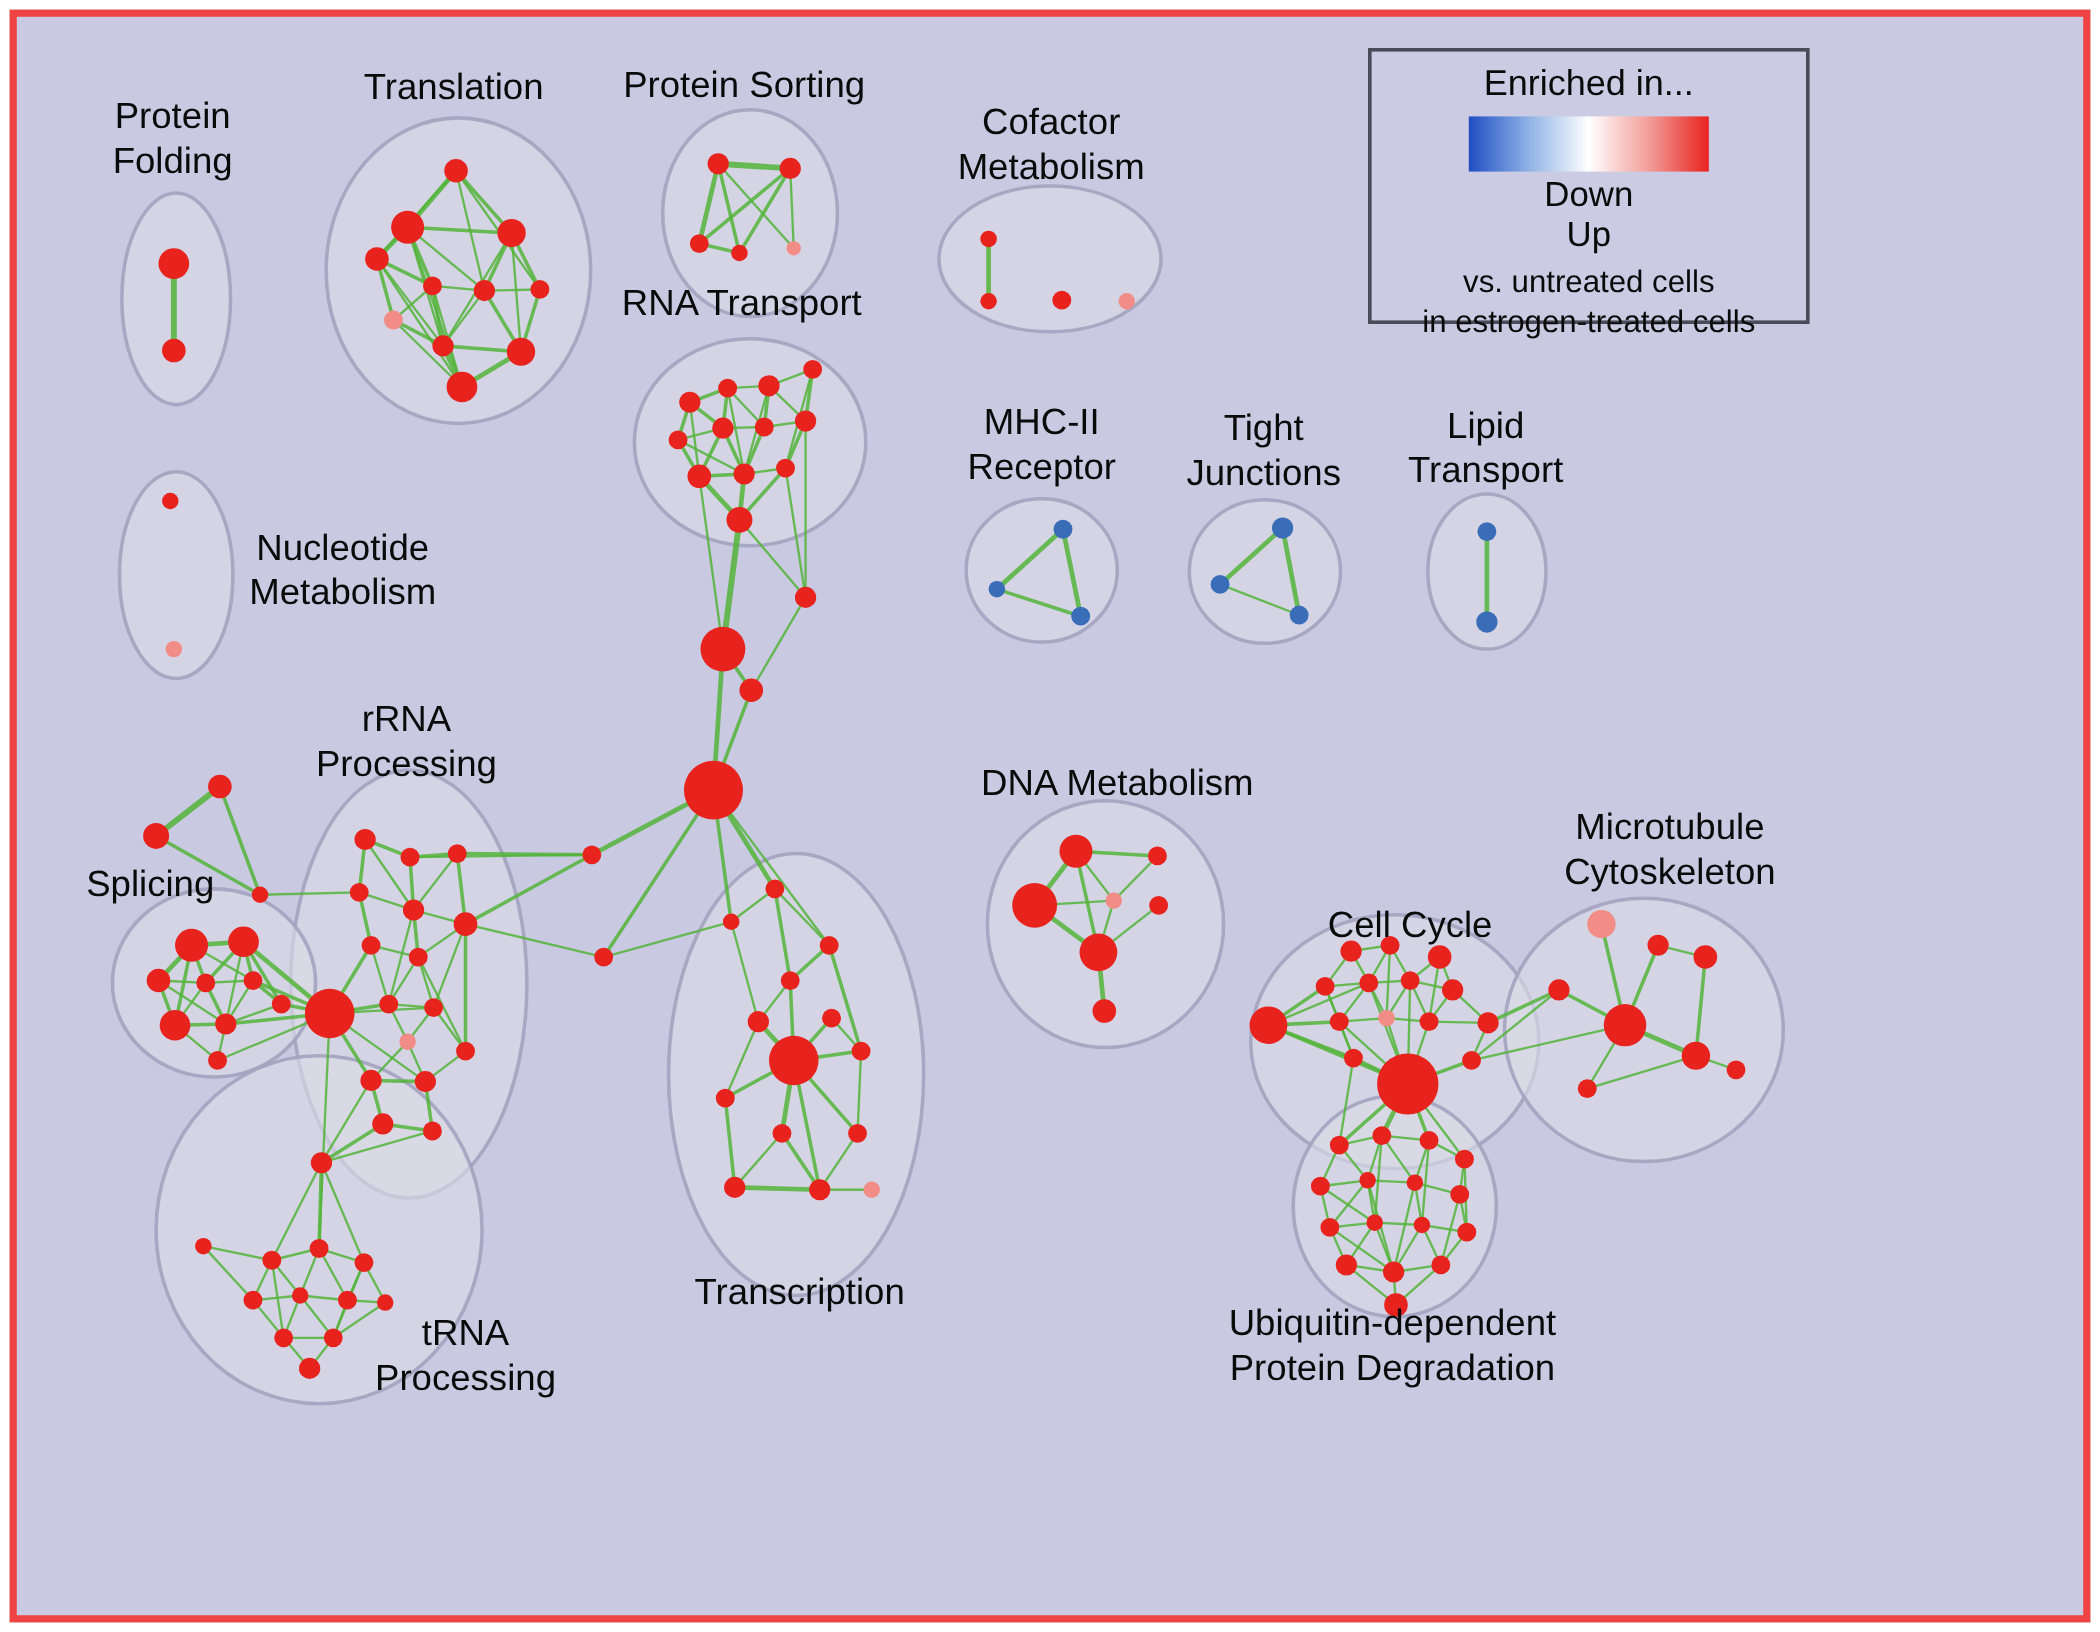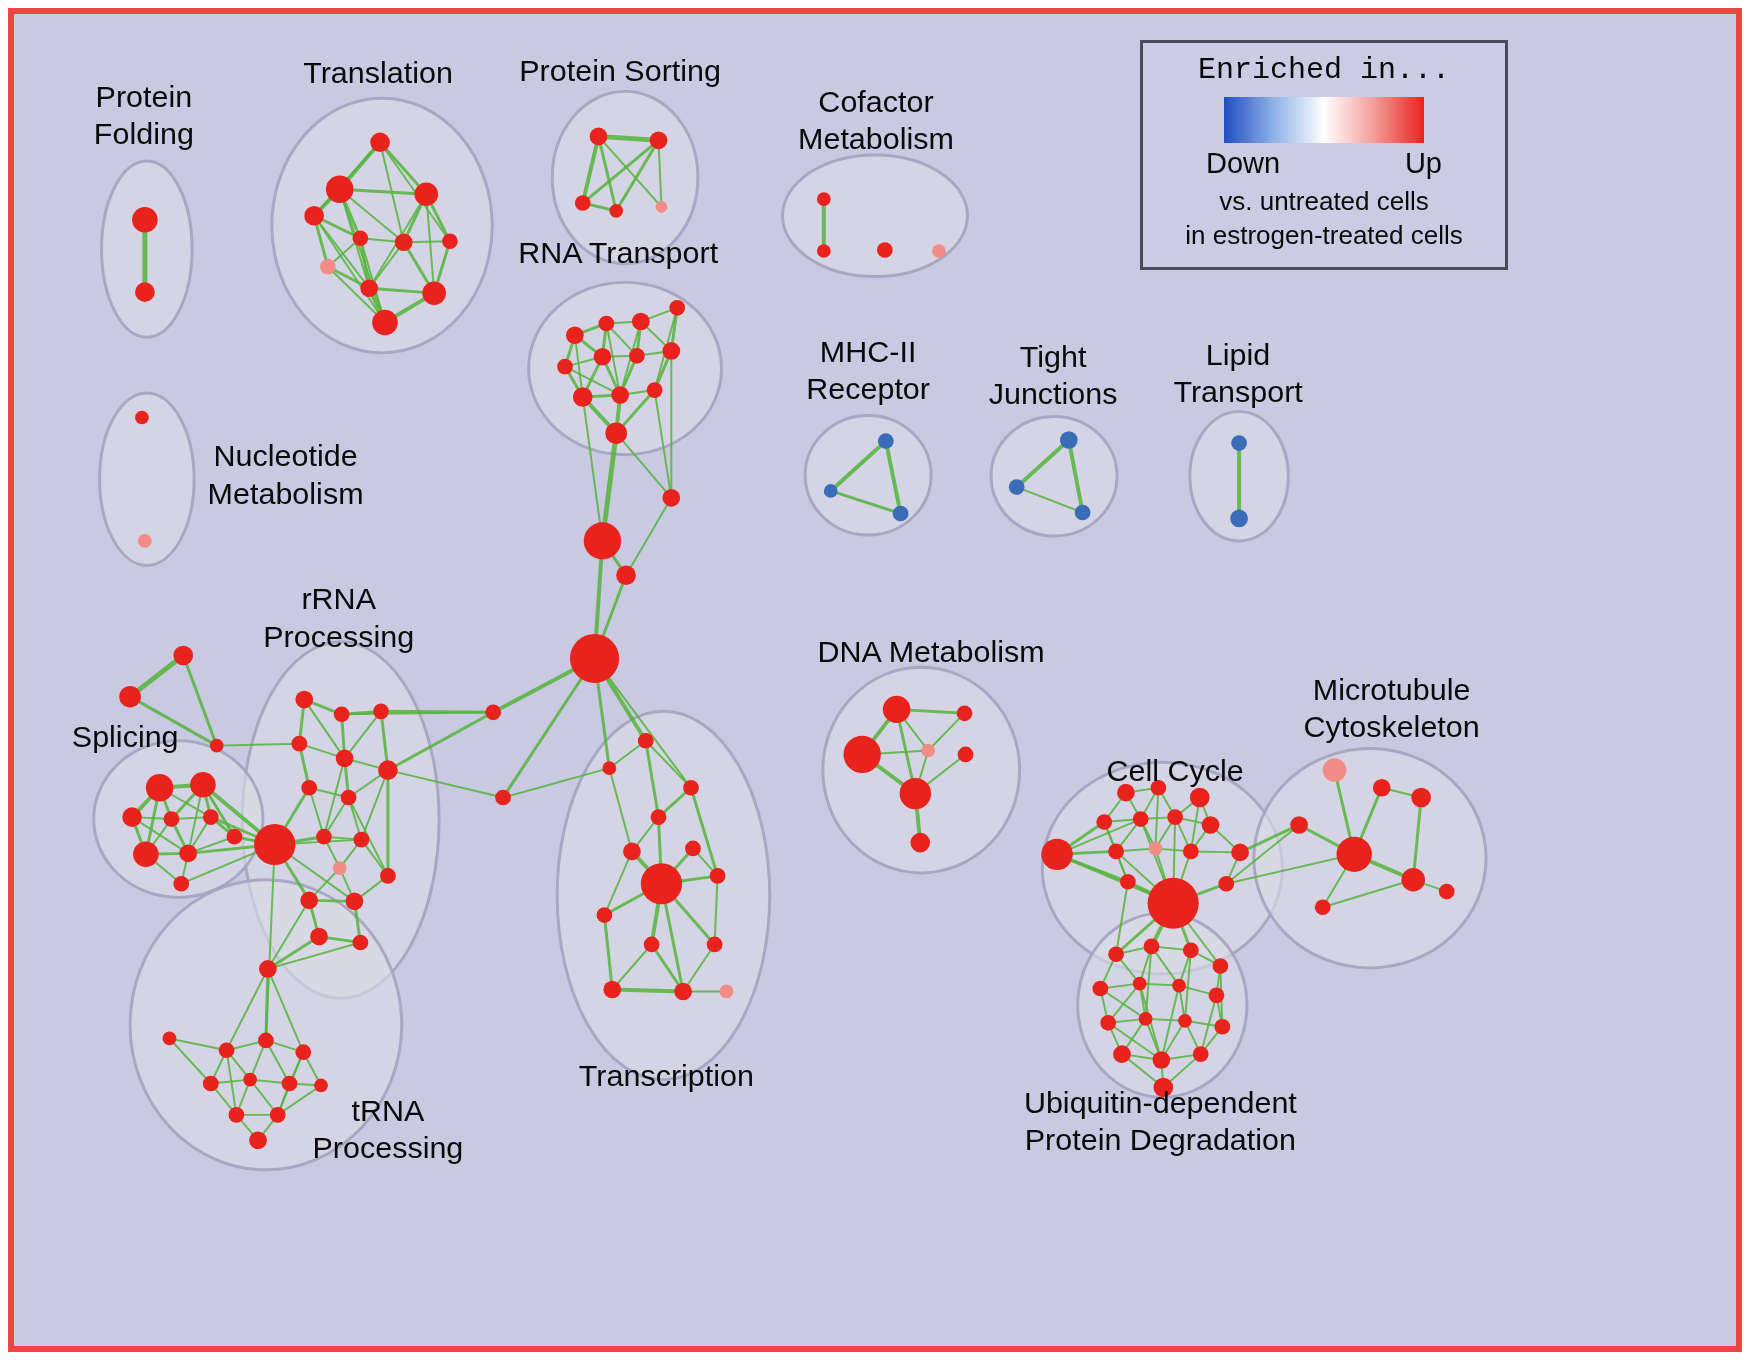--- a/index.html
+++ b/index.html
@@ -7,24 +7,24 @@
         font-family:"Liberation Sans", sans-serif;}
   .figure{position:relative;width:100%;height:100%;background:#c9c9e2;
           border:6px solid #ef4444;box-sizing:border-box;overflow:hidden;}
   svg.network{position:absolute;left:0;top:0;width:100%;height:100%;}
   .cluster{fill:#dcdce6;fill-opacity:0.62;stroke:#a3a3c0;stroke-width:3;stroke-opacity:0.9;}
   .edge{stroke:#54b43a;stroke-opacity:0.85;stroke-linecap:round;}
   .cluster-label{font-family:"Liberation Sans", sans-serif;font-size:31px;fill:#0a0a0a;text-anchor:middle;}
   .legend{position:absolute;left:1126px;top:26px;width:368px;height:230px;
           border:3px solid #4a4a58;box-sizing:border-box;text-align:center;
           background:rgba(205,205,228,0.35);}
-  .legend-title{font-size:30px;color:#0a0a0a;margin-top:10px;font-family:Liberation Mono, monospace;}
+  .legend-title{font-size:30px;color:#0a0a0a;margin-top:10px;}
   .legend-bar{width:200px;height:46px;margin:10px auto 0 auto;}
   .legend-ends{display:flex;justify-content:space-between;width:236px;margin:4px auto 0 auto;
-               font-size:29px;color:#0a0a0a;}
+               font-size:29px;color:#0a0a0a;flex-direction:column;}
   .legend-caption{font-size:26px;color:#0a0a0a;line-height:34px;margin-top:4px;}
 </style>
 </head>
 <body>
 
 <div class="page">
   <div class="figure">
 
     <svg class="network" id="network-svg" viewBox="0 0 1750 1360" preserveAspectRatio="none">
         <ellipse cx="135" cy="240" rx="46" ry="90" class="cluster"></ellipse>

